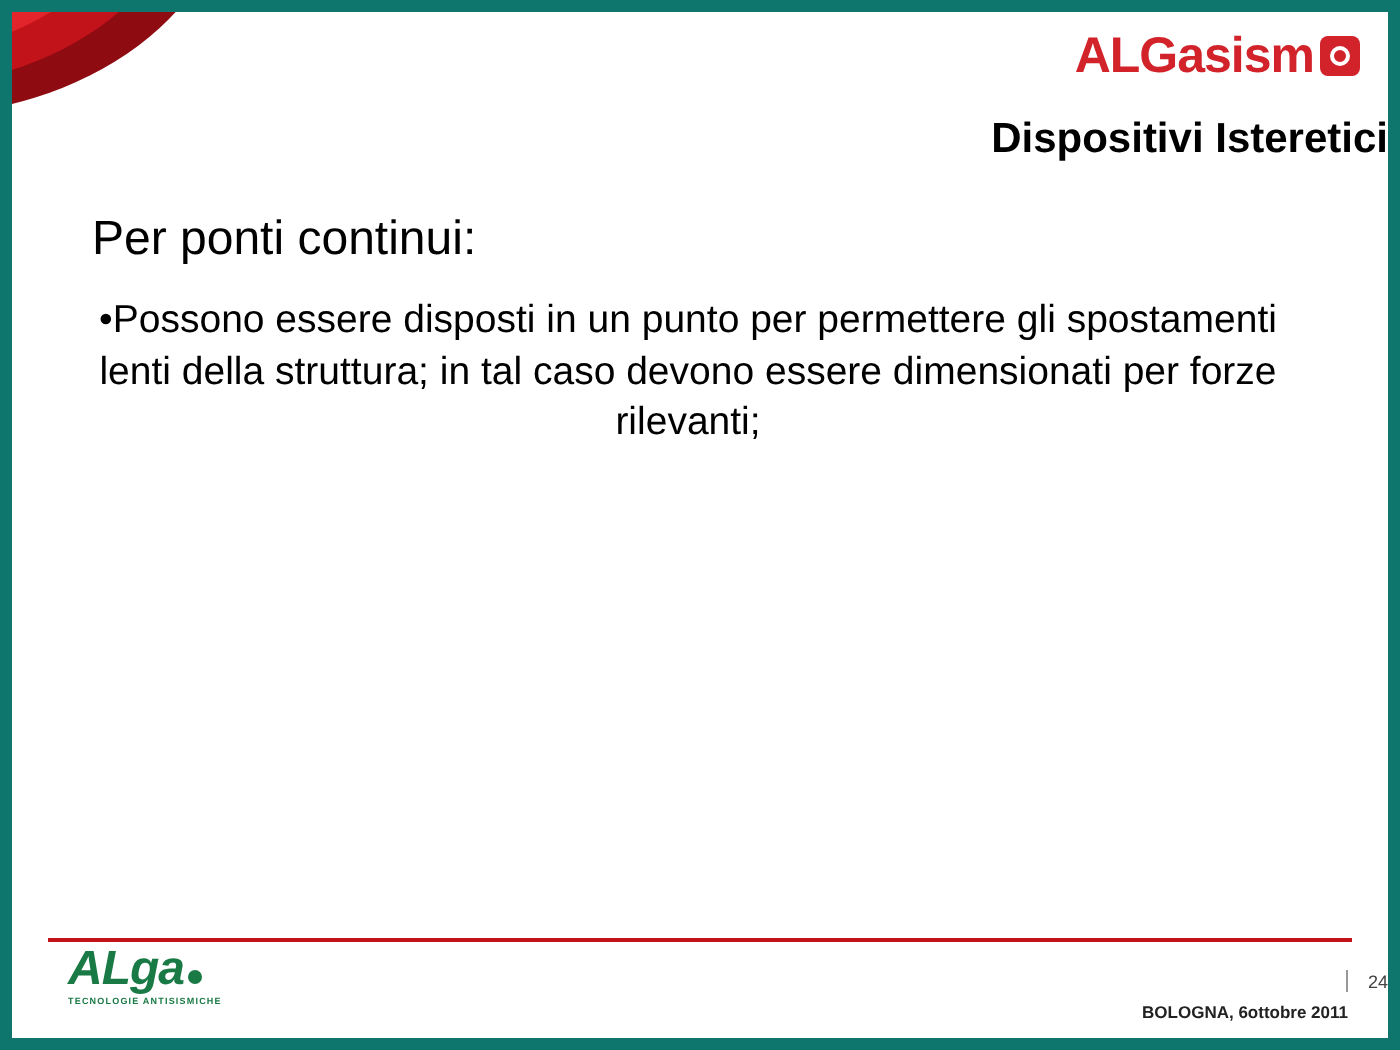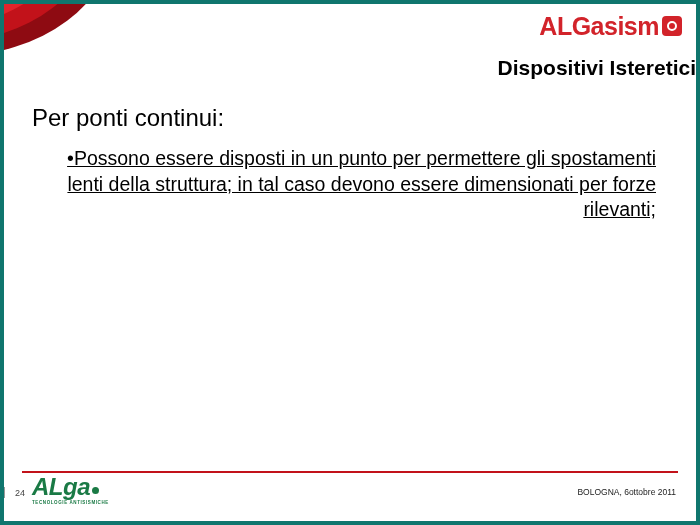--- a/index.html
+++ b/index.html
@@ -11,21 +11,21 @@
     height: 525px;
     background: #ffffff;
     font-family: "Liberation Sans", sans-serif;
     overflow: hidden;
   }
   .slide {
     position: relative;
     width: 700px;
     height: 525px;
     box-sizing: border-box;
-    border: 4px solid #0f766e;
+    border: 6px solid #0f766e;
     background: #ffffff;
     overflow: hidden;
   }
 
   
   .corner-deco {
     position: absolute;
     left: 0;
     top: 0;
     width: 140px;
@@ -122,30 +122,29 @@
   
   .body {
     position: absolute;
     left: 28px;
     right: 40px;
     top: 100px;
   }
   .lead {
     font-size: 24px;
     color: #000000;
-    margin: 0 0 14px 0;
+    margin: 0 0 14px 12px;
     line-height: 1.15;
   }
   .bullet {
     font-size: 19.5px;
     color: #000000;
     line-height: 1.33;
     margin: 0 0 16px 0;
-    text-align: right;
-    text-decoration: underline;
+    text-align: center;
   }
 
   
   .footer-rule {
     position: absolute;
     left: 18px;
     right: 18px;
     bottom: 48px;
     height: 2px;
     background: #c2121a;
@@ -188,43 +187,43 @@
     color: #1a7a45;
     letter-spacing: 0.6px;
     margin-top: 1px;
     font-weight: bold;
   }
   .page-number-wrap {
     position: absolute;
     left: 0;
     right: 0;
     top: 12px;
-    text-align: left;
+    text-align: right;
     font-size: 9px;
     color: #444444;
   }
   .page-number-wrap .tick {
     display: inline-block;
     width: 1px;
     height: 11px;
     background: #999999;
     vertical-align: middle;
     margin-right: 10px;
   }
   .page-number {
     display: inline-block;
     vertical-align: middle;
   }
   .footer-right {
     position: absolute;
     right: 20px;
-    top: 12px;
+    top: 28px;
     font-size: 8.5px;
     color: #222222;
-    font-weight: normal;
+    font-weight: bold;
     text-align: right;
   }
 </style>
 </head>
 <body>
 
 <div class="slide">
 
   <div class="corner-deco">
     <div class="band-dark"></div>

